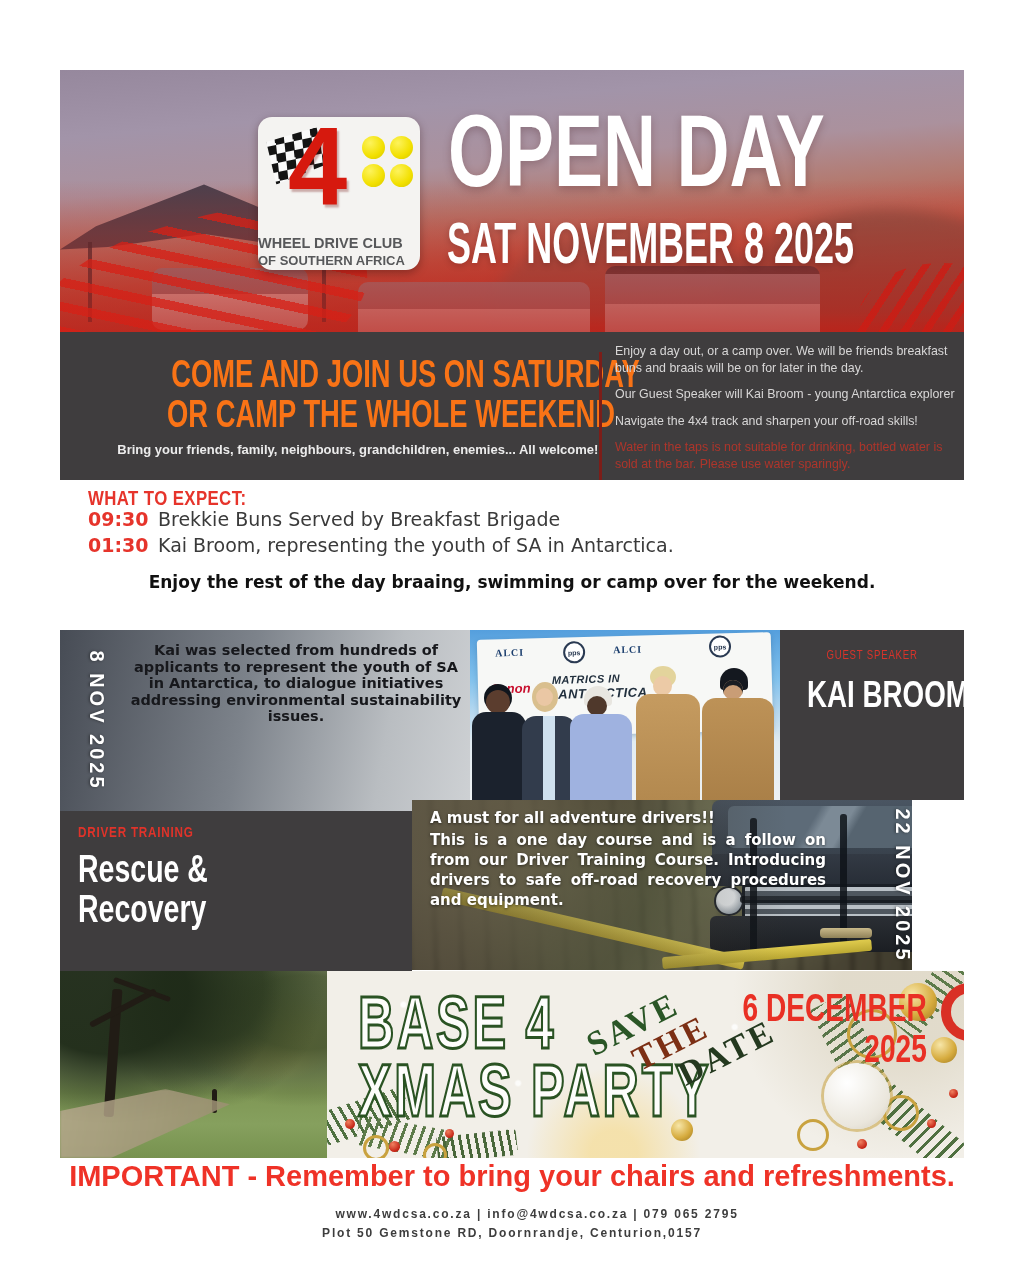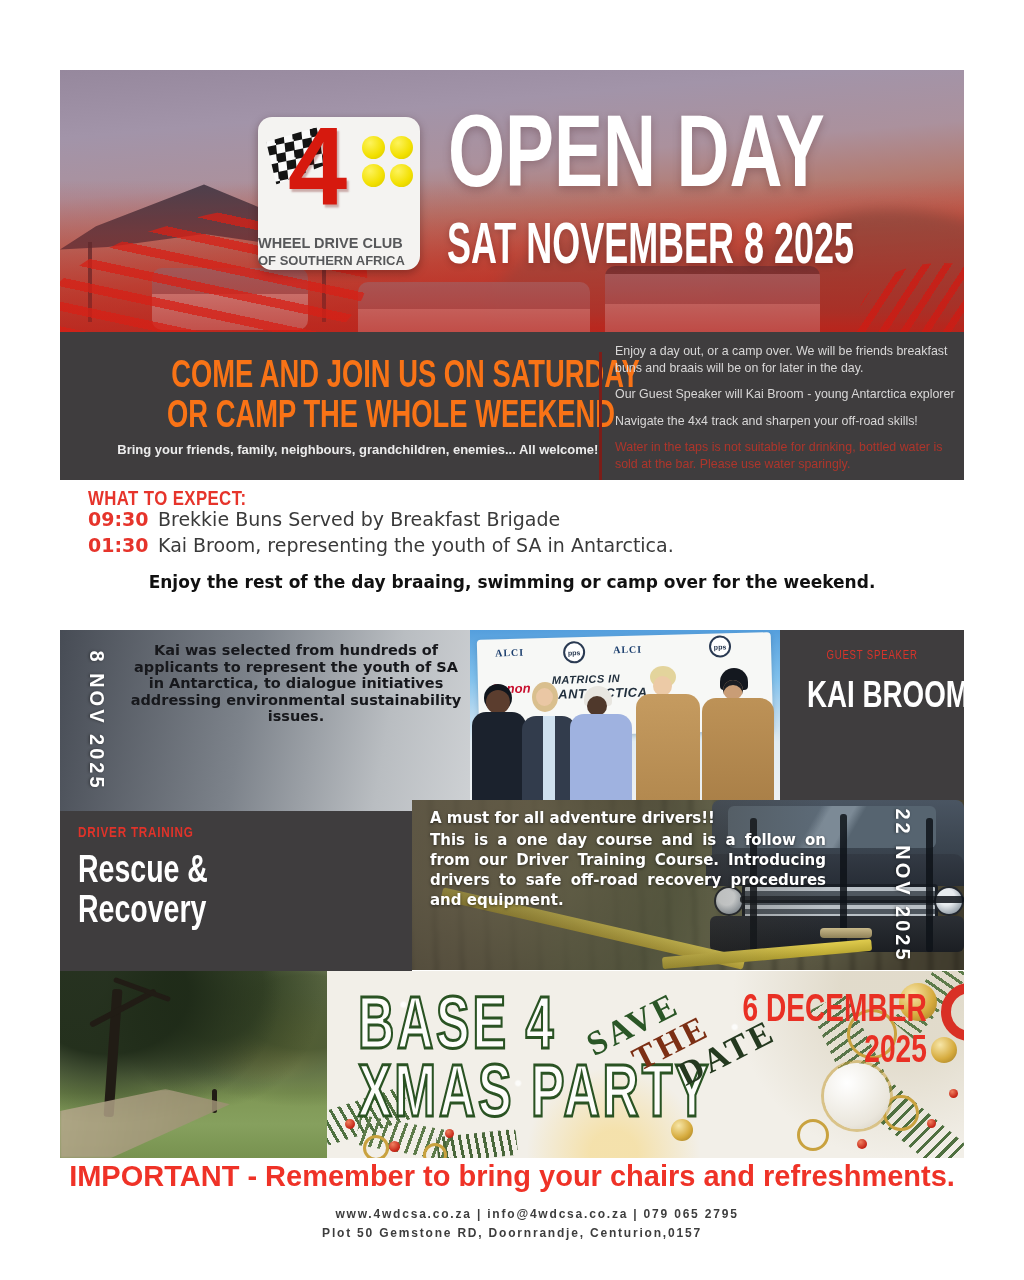--- a/index.html
+++ b/index.html
@@ -78,21 +78,21 @@
   .person{position:absolute;border-radius:14px 14px 0 0;}
   .head{position:absolute;border-radius:50%;}
   #kai-right{left:780px;top:630px;width:184px;height:170px;background:#3f3d3e;text-align:center;}
   #gs-label{position:absolute;left:0;top:18px;width:100%;color:#d8332a;font-weight:400;font-size:12px;letter-spacing:1px;}
   #gs-name{position:absolute;left:0;top:44px;width:100%;color:#fff;font-weight:800;font-size:37px;}
 
   
   #dt-left{left:60px;top:811px;width:352px;height:160px;background:#3f3d3e;}
   #dt-label{position:absolute;left:18px;top:12px;color:#e0332a;font-weight:800;font-size:15px;letter-spacing:1px;}
   #dt-title{position:absolute;left:18px;top:38px;color:#fff;font-weight:800;font-size:38px;line-height:40px;}
-  #dt-photo{left:412px;top:800px;width:552px;height:170px;overflow:hidden;background:#5b5440;}
+  #dt-photo{left:412px;top:800px;width:500px;height:170px;overflow:hidden;background:#5b5440;}
   #dt-bg{position:absolute;inset:-4px;filter:blur(2px);
          background:
            radial-gradient(circle at 12% 25%,rgba(168,158,122,.55) 0 14%,transparent 40%),
            radial-gradient(circle at 38% 75%,rgba(96,106,72,.6) 0 16%,transparent 45%),
            radial-gradient(circle at 28% 40%,rgba(60,55,40,.55) 0 12%,transparent 38%),
            radial-gradient(circle at 70% 20%,rgba(120,130,95,.5) 0 14%,transparent 40%),
            repeating-linear-gradient(88deg,rgba(32,28,20,.4) 0 5px,rgba(0,0,0,0) 5px 26px),
            linear-gradient(110deg,#6e6450 0%,#5b543f 30%,#716a52 55%,#4c4736 80%,#3e3a2c 100%);}
   .truckpart{position:absolute;}
   #dt-shade{position:absolute;inset:0;background:linear-gradient(90deg,rgba(55,50,40,.55) 0%,rgba(55,50,40,.25) 55%,rgba(55,50,40,0) 75%);}

